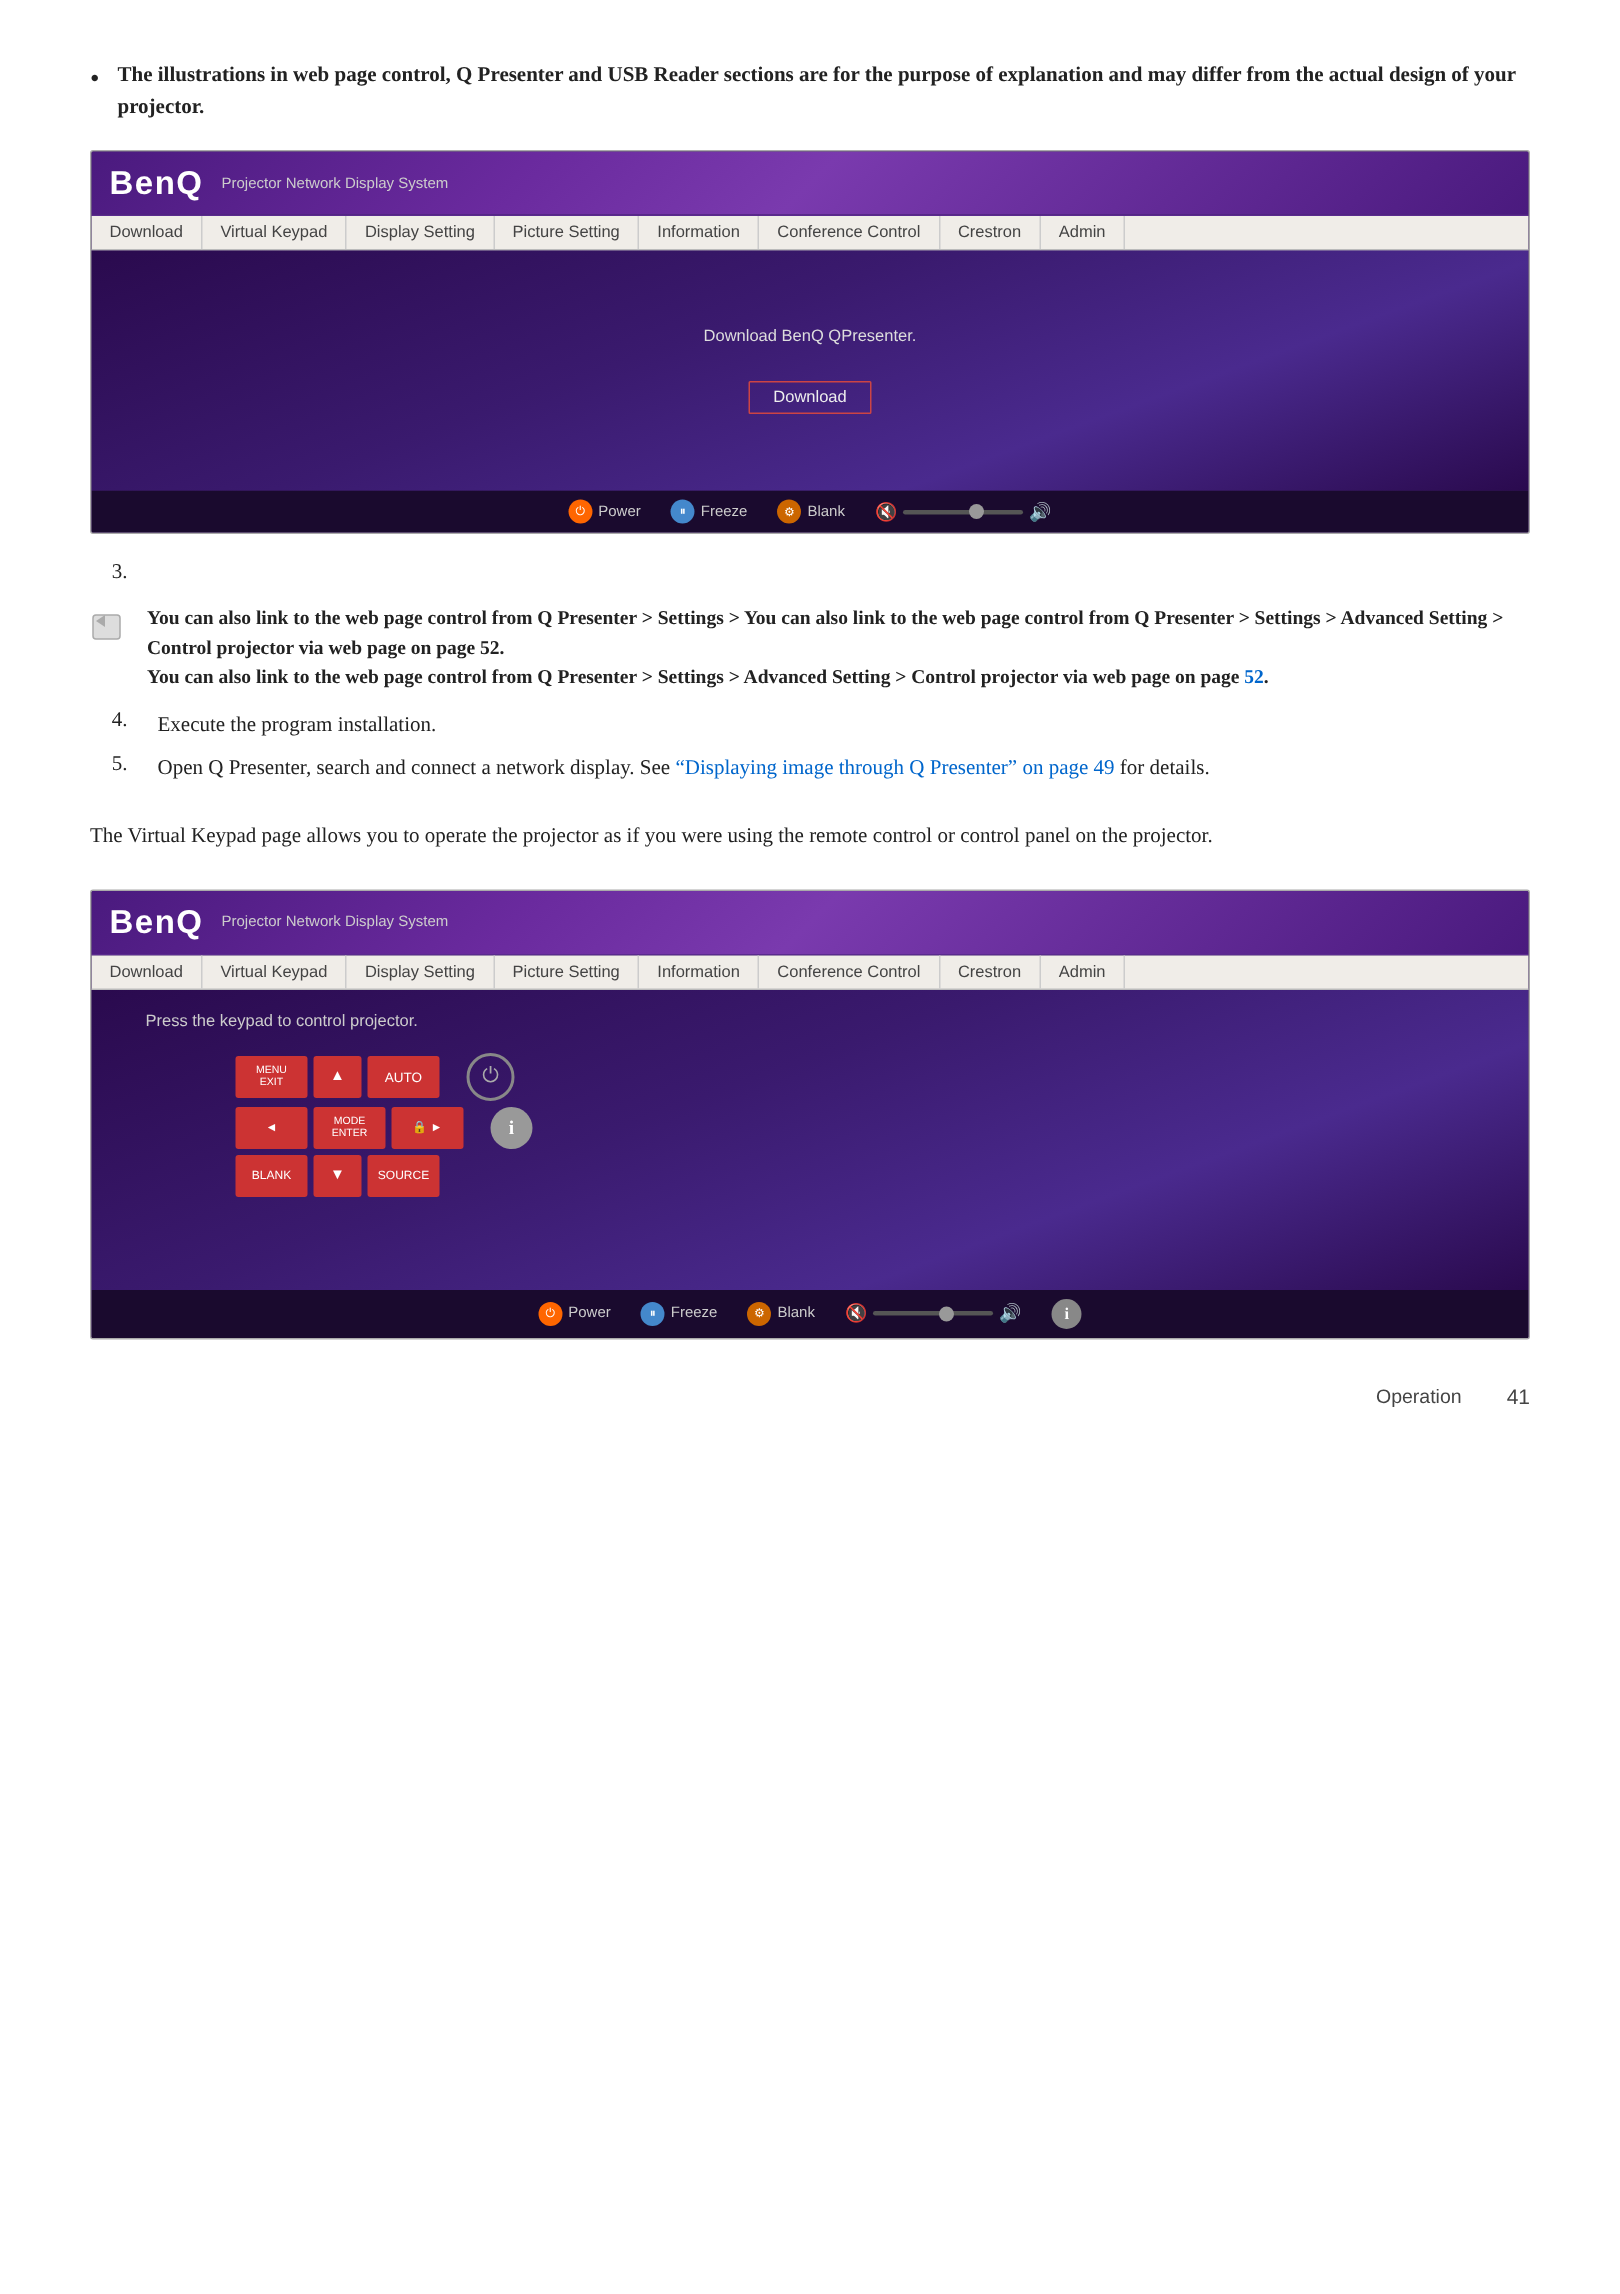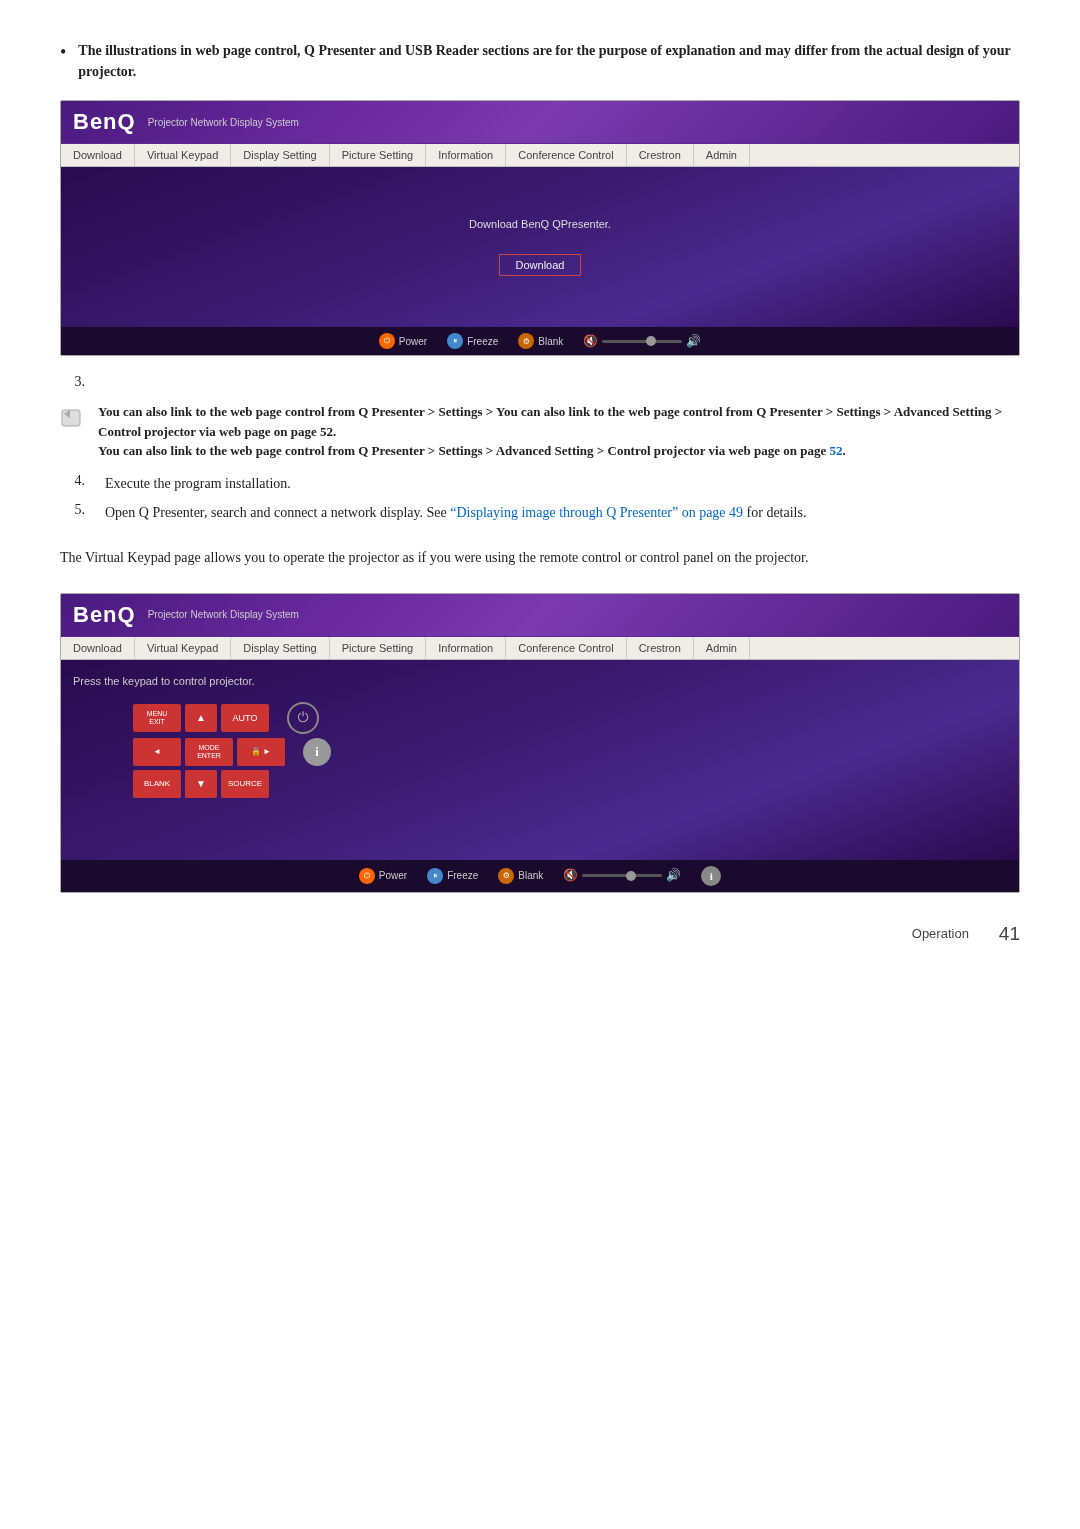--- a/index.html
+++ b/index.html
@@ -218,21 +218,21 @@
     .para-text {
       font-size: 14px;
       line-height: 1.6;
       margin: 24px 0;
     }
 
     
     .vk-content {
       background: linear-gradient(160deg, #2a0a4e 0%, #3a1a6e 40%, #4a2a8e 70%, #2a0a4e 100%);
       min-height: 200px;
-      padding: 15px 12px;
+      padding: 15px 36px;
       display: flex;
       flex-direction: column;
       align-items: flex-start;
       position: relative;
     }
 
     .vk-instruction {
       color: #ccc;
       font-size: 11px;
       font-family: Arial, sans-serif;
@@ -338,21 +338,21 @@
       padding-top: 10px;
     }
 
     .page-footer-text {
       font-size: 13px;
       color: #444;
       font-family: Arial, sans-serif;
     }
 
     .page-footer-num {
-      font-size: 19px;
+      font-size: 14px;
       color: #444;
       font-family: Arial, sans-serif;
     }
   </style>
 </head>
 <body>
 
 <div class="bullet-point">
   <span class="bullet-dot">•</span>
   <span class="bullet-text">The illustrations in web page control, Q Presenter and USB Reader sections are for the purpose of explanation and may differ from the actual design of your projector.</span>

